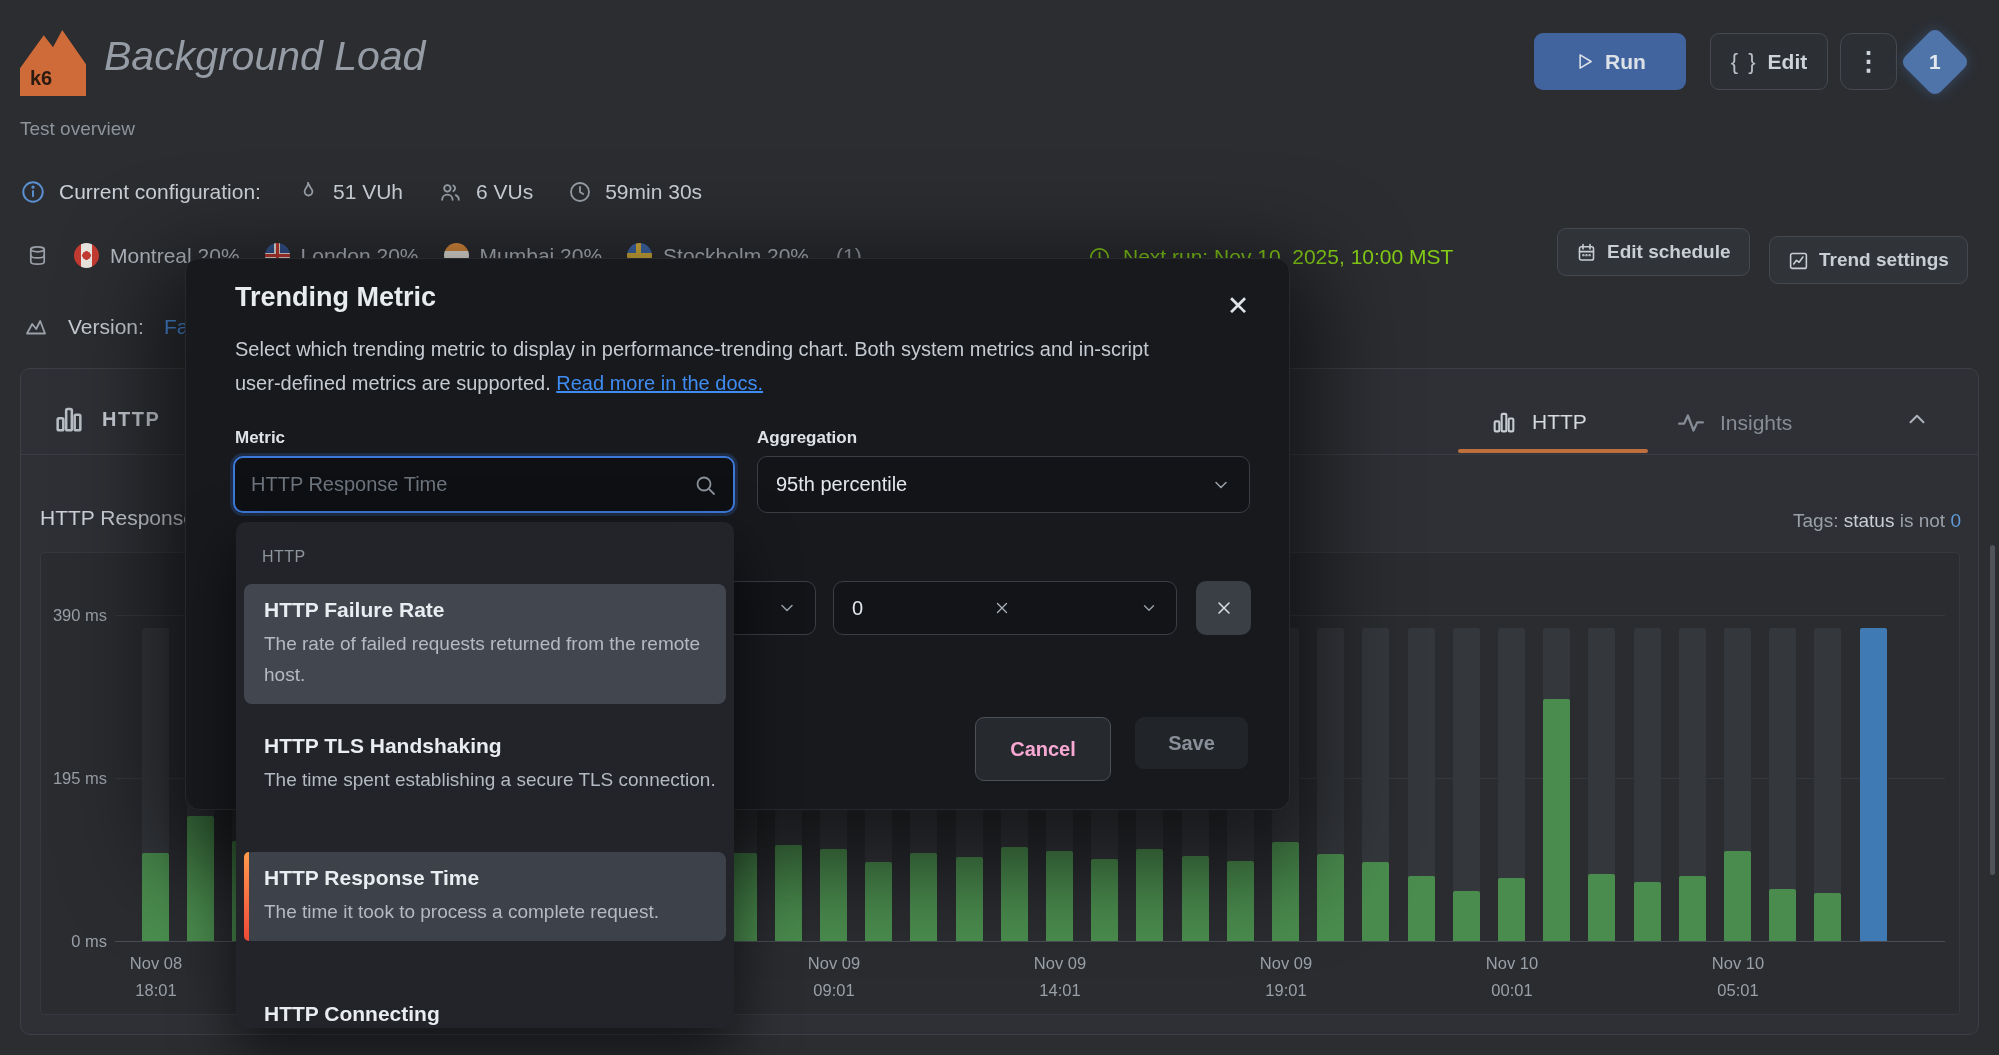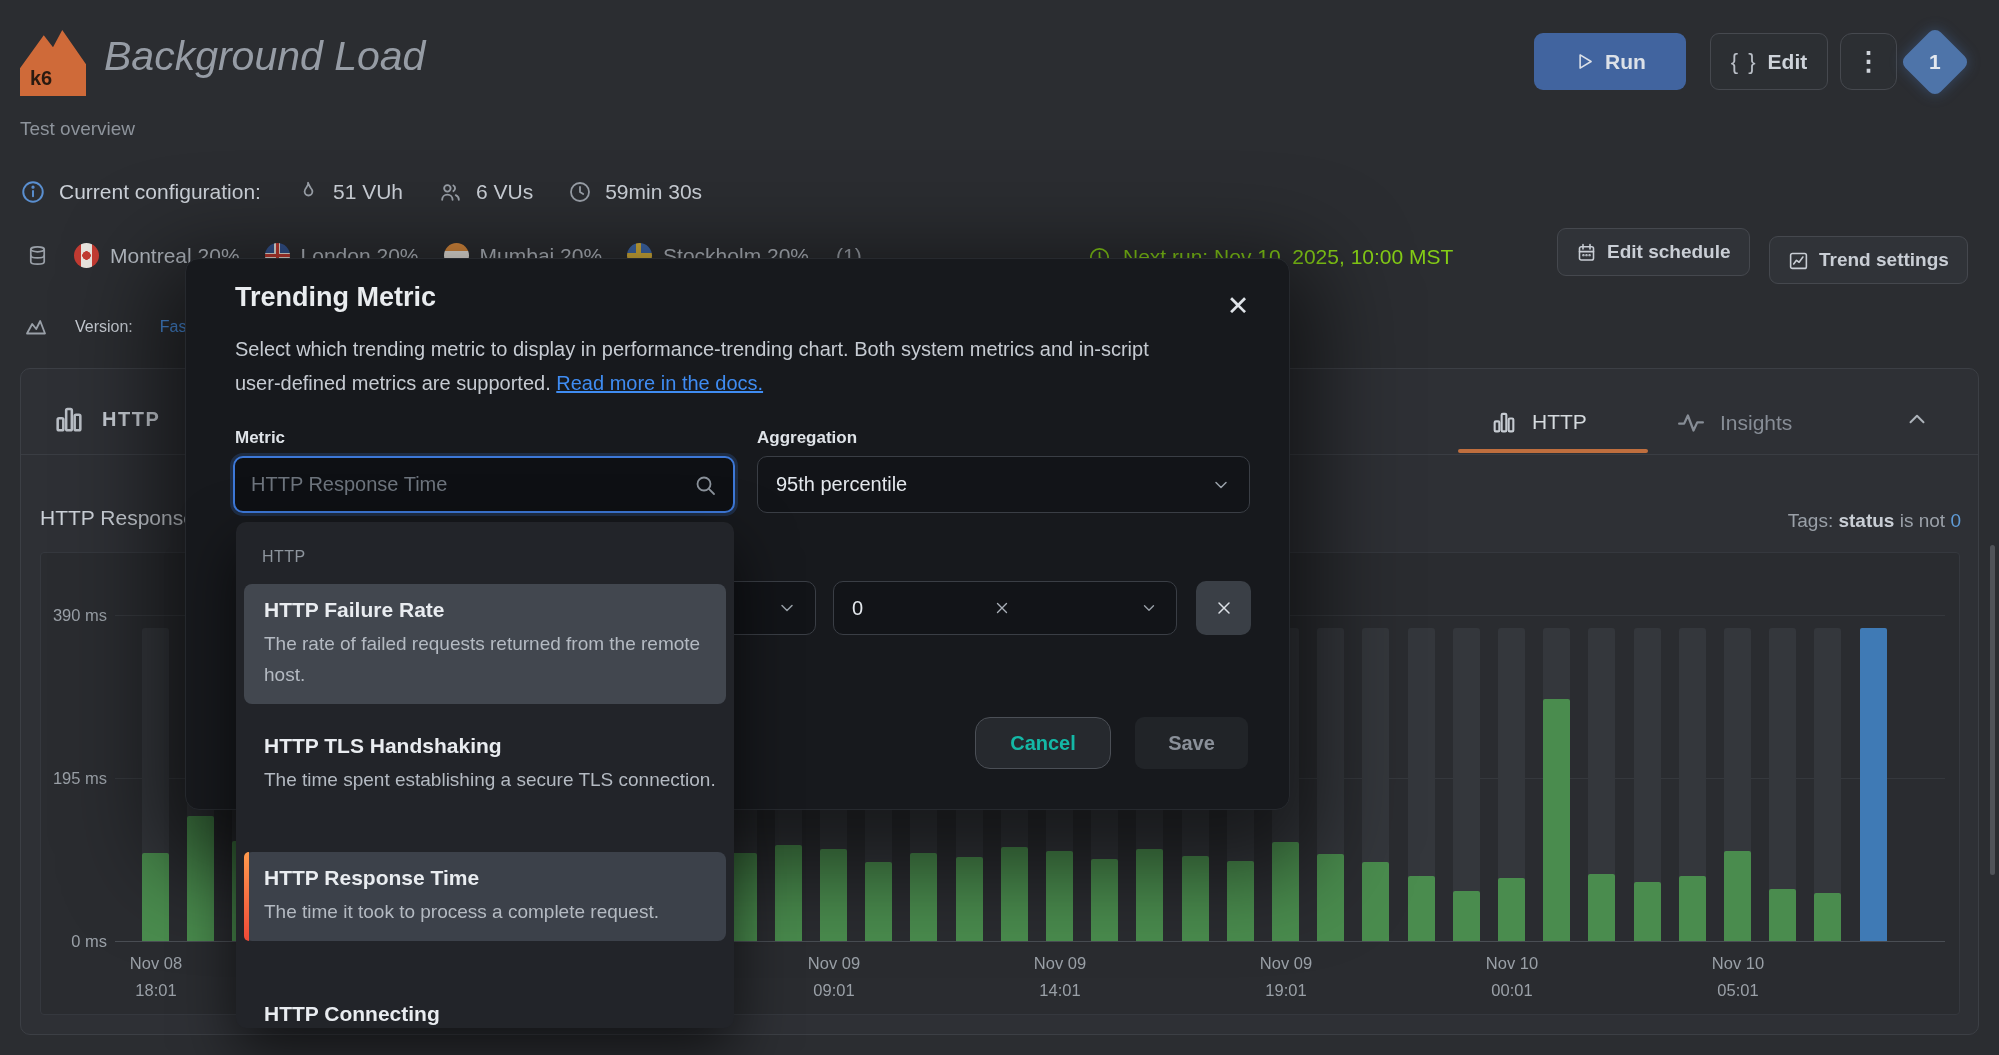--- a/index.html
+++ b/index.html
@@ -45,37 +45,37 @@
   .flag-se { background:linear-gradient(90deg,transparent 36%,#d8b23c 36% 56%,transparent 56%),
              linear-gradient(0deg,transparent 40%,#d8b23c 40% 62%,transparent 62%),#3f69ac; }
   .zone-gap { margin-left:14px; }
   .more-count { color:#9aa0a8; margin-left:16px; }
   .nextrun { left:1088px; top:245px; gap:12px; color:#84cc16; }
   .btn-sm { display:flex; align-items:center; gap:10px; border-radius:9px; background:#303338;
             border:1.5px solid #45484e; color:#c9ced5; font-size:19px; font-weight:600;
             padding:0 18px; height:48px; }
   .btn-sched { left:1557px; top:228px; }
   .btn-trendset { left:1769px; top:236px; }
-  .version { left:24px; top:315px; gap:27px; color:#c6cbd2; font-size:16px;align-items:center; }
+  .version { left:24px; top:315px; gap:20px; color:#c6cbd2; font-size:21px;align-items:center; }
   .version a { color:#4a90e2; text-decoration:none; }
 
   
   .card { left:20px; top:368px; width:1959px; height:667px; background:#2e3035;
           border:1px solid #3c3f45; border-radius:10px; }
   .card-head-icon { left:52px; top:402px; color:#b9bec5; }
   .card-head-title { left:102px; top:408px; font-size:20px; font-weight:700; letter-spacing:1.5px; color:#c9ced5; }
   .tab { display:flex; align-items:center; gap:14px; font-size:21px; }
   .tab-http { left:1490px; top:408px; color:#d5dade; font-weight:500; }
   .tab-insights { left:1676px; top:408px; color:#878d96; }
   .tab-underline { left:1458px; top:449px; width:190px; height:4px; background:#bf6e3e; border-radius:2px; }
   .collapse { left:1904px; top:406px; color:#aeb4bb; }
   .card-divider { left:21px; top:454px; width:1957px; height:1px; background:#3a3d43; }
   .chart-title { left:40px; top:506px; font-size:21px; color:#ccd1d8; }
   .tags-line { right:38px; top:510px; font-size:19px; color:#9aa0a8; }
-  .tags-line b { color:#c9ced5; font-weight:700; }
+  .tags-line b { color:#c9ced5; font-weight:400; }
   .tags-val { color:#5f9bd6; }
 
   .chart-panel { left:40px; top:552px; width:1920px; height:463px; background:#2a2c30;
                  border:1px solid #35383e; border-radius:4px; }
   .gridline { height:1px; background:#35383d; left:115px; width:1830px; }
   .baseline { height:1px; background:#4a4e54; left:115px; width:1830px; top:941px; }
   .ylab { width:75px; text-align:right; font-size:16.5px; color:#9aa0a7; }
   .track { position:absolute; background:#34373c; border-radius:3px 3px 0 0; }
   .bar { position:absolute; border-radius:2px 2px 0 0; }
   .xlab { position:absolute; text-align:center; font-size:16.5px; color:#9aa0a7; line-height:27px; width:90px; }
@@ -98,22 +98,22 @@
   .metric-input-wrap input::placeholder { color:#6d747d; opacity:1; }
   .sel { background:#121418; border:1.5px solid #3a3e45; border-radius:10px; display:flex; align-items:center;
          color:#e4e8ed; font-size:20px; padding:0 18px; z-index:51; }
   .sel .chev { margin-left:auto; color:#9aa1a9; }
   .agg-select { left:757px; top:456px; width:493px; height:57px; }
   .tag-key-select { left:600px; top:581px; width:216px; height:54px; }
   .tag-val-select { left:833px; top:581px; width:344px; height:54px; gap:14px; }
   .tag-val-select .mini-x { margin-left:auto; color:#aab0b8; }
   .tag-remove { left:1196px; top:581px; width:55px; height:54px; background:#3a3f46; border-radius:10px;
                 display:flex; align-items:center; justify-content:center; color:#dde1e7; z-index:51; }
-  .btn-cancel { left:975px; top:717px; width:136px; height:52px; background:#26292e; border:1.5px solid #4b4f56;
-                border-radius:15px; font-size:20px; z-index:51; color:#14b8a6; }
+  .btn-cancel { left:975px; top:717px; width:136px; height:64px; background:#26292e; border:1.5px solid #4b4f56;
+                border-radius:9px; font-size:20px; z-index:51; color:#f9a8d4; }
   .btn-save { left:1135px; top:717px; width:113px; height:52px; background:#212428; border-radius:9px;
               font-size:20px; z-index:51; color:#8a9099; }
 
   
   .dropdown { left:236px; top:522px; width:498px; height:506px; background:#222429; border-radius:10px;
               z-index:60; box-shadow:0 24px 60px rgba(0,0,0,.6); overflow:hidden; }
   .dd-group { position:absolute; left:26px; top:26px; font-size:16px; letter-spacing:.5px; color:#8e959d; }
   .dd-item { position:absolute; left:8px; width:482px; border-radius:8px; padding:14px 18px 14px 20px; }
   .dd-item .t { font-size:21px; font-weight:700; color:#e9ecf0; margin-bottom:6px; }
   .dd-item .d { font-size:19px; line-height:31px; color:#b4bac2; width:452px; }

